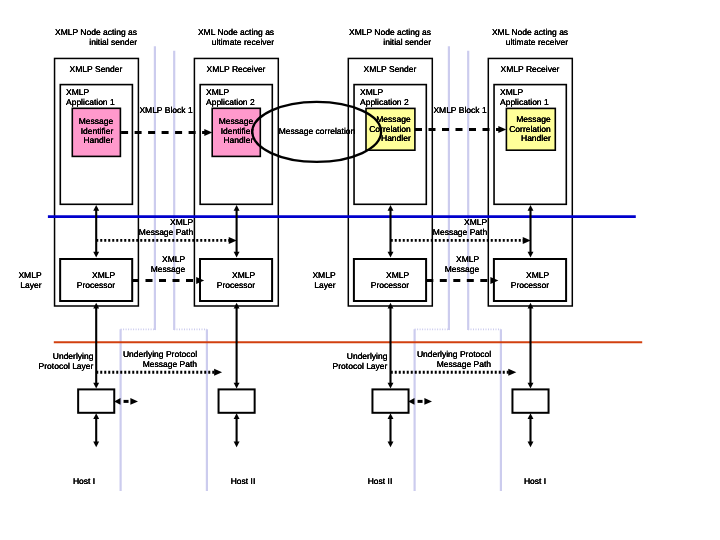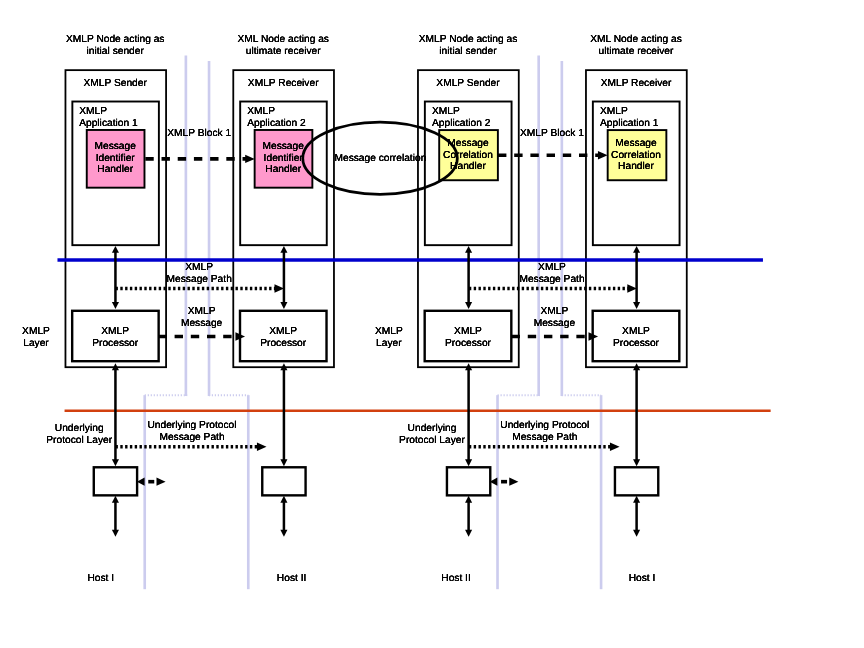--- a/index.html
+++ b/index.html
@@ -1,21 +1,21 @@
 <!DOCTYPE html>
 <html><head>
 <meta charset="utf-8">
 <style>
   html,body{margin:0;padding:0;background:#ffffff;}
   body{width:720px;height:540px;overflow:hidden;}
   #stage{position:relative;-webkit-font-smoothing:antialiased;text-rendering:geometricPrecision;width:720px;height:540px;background:#ffffff;
          font-family:"Liberation Sans",sans-serif;}
   #svgroot{position:absolute;left:0;top:0;width:720px;height:540px;}
   .lbl{position:absolute;will-change:transform;font-size:8.5px;line-height:9.7px;color:#000;
-       white-space:pre;text-align:center;text-shadow:0 0 0.32px #000,0 0 0.32px #000;transform:translateX(-50%);}
+       white-space:pre;text-align:right;text-shadow:0 0 0.32px #000,0 0 0.32px #000;transform:translateX(-50%);}
 </style>
 </head>
 <body>
 
 <div id="stage">
 <svg id="svgroot" viewBox="0 0 720 540">
       <line x1="154.9" y1="46.3" x2="154.9" y2="330" stroke="#CCCCEE" stroke-width="2.2"></line>
       <line x1="174.2" y1="50.8" x2="174.2" y2="330" stroke="#CCCCEE" stroke-width="2.2"></line>
       <line x1="448.9" y1="46.3" x2="448.9" y2="330" stroke="#CCCCEE" stroke-width="2.2"></line>
       <line x1="468.2" y1="50.8" x2="468.2" y2="330" stroke="#CCCCEE" stroke-width="2.2"></line>

